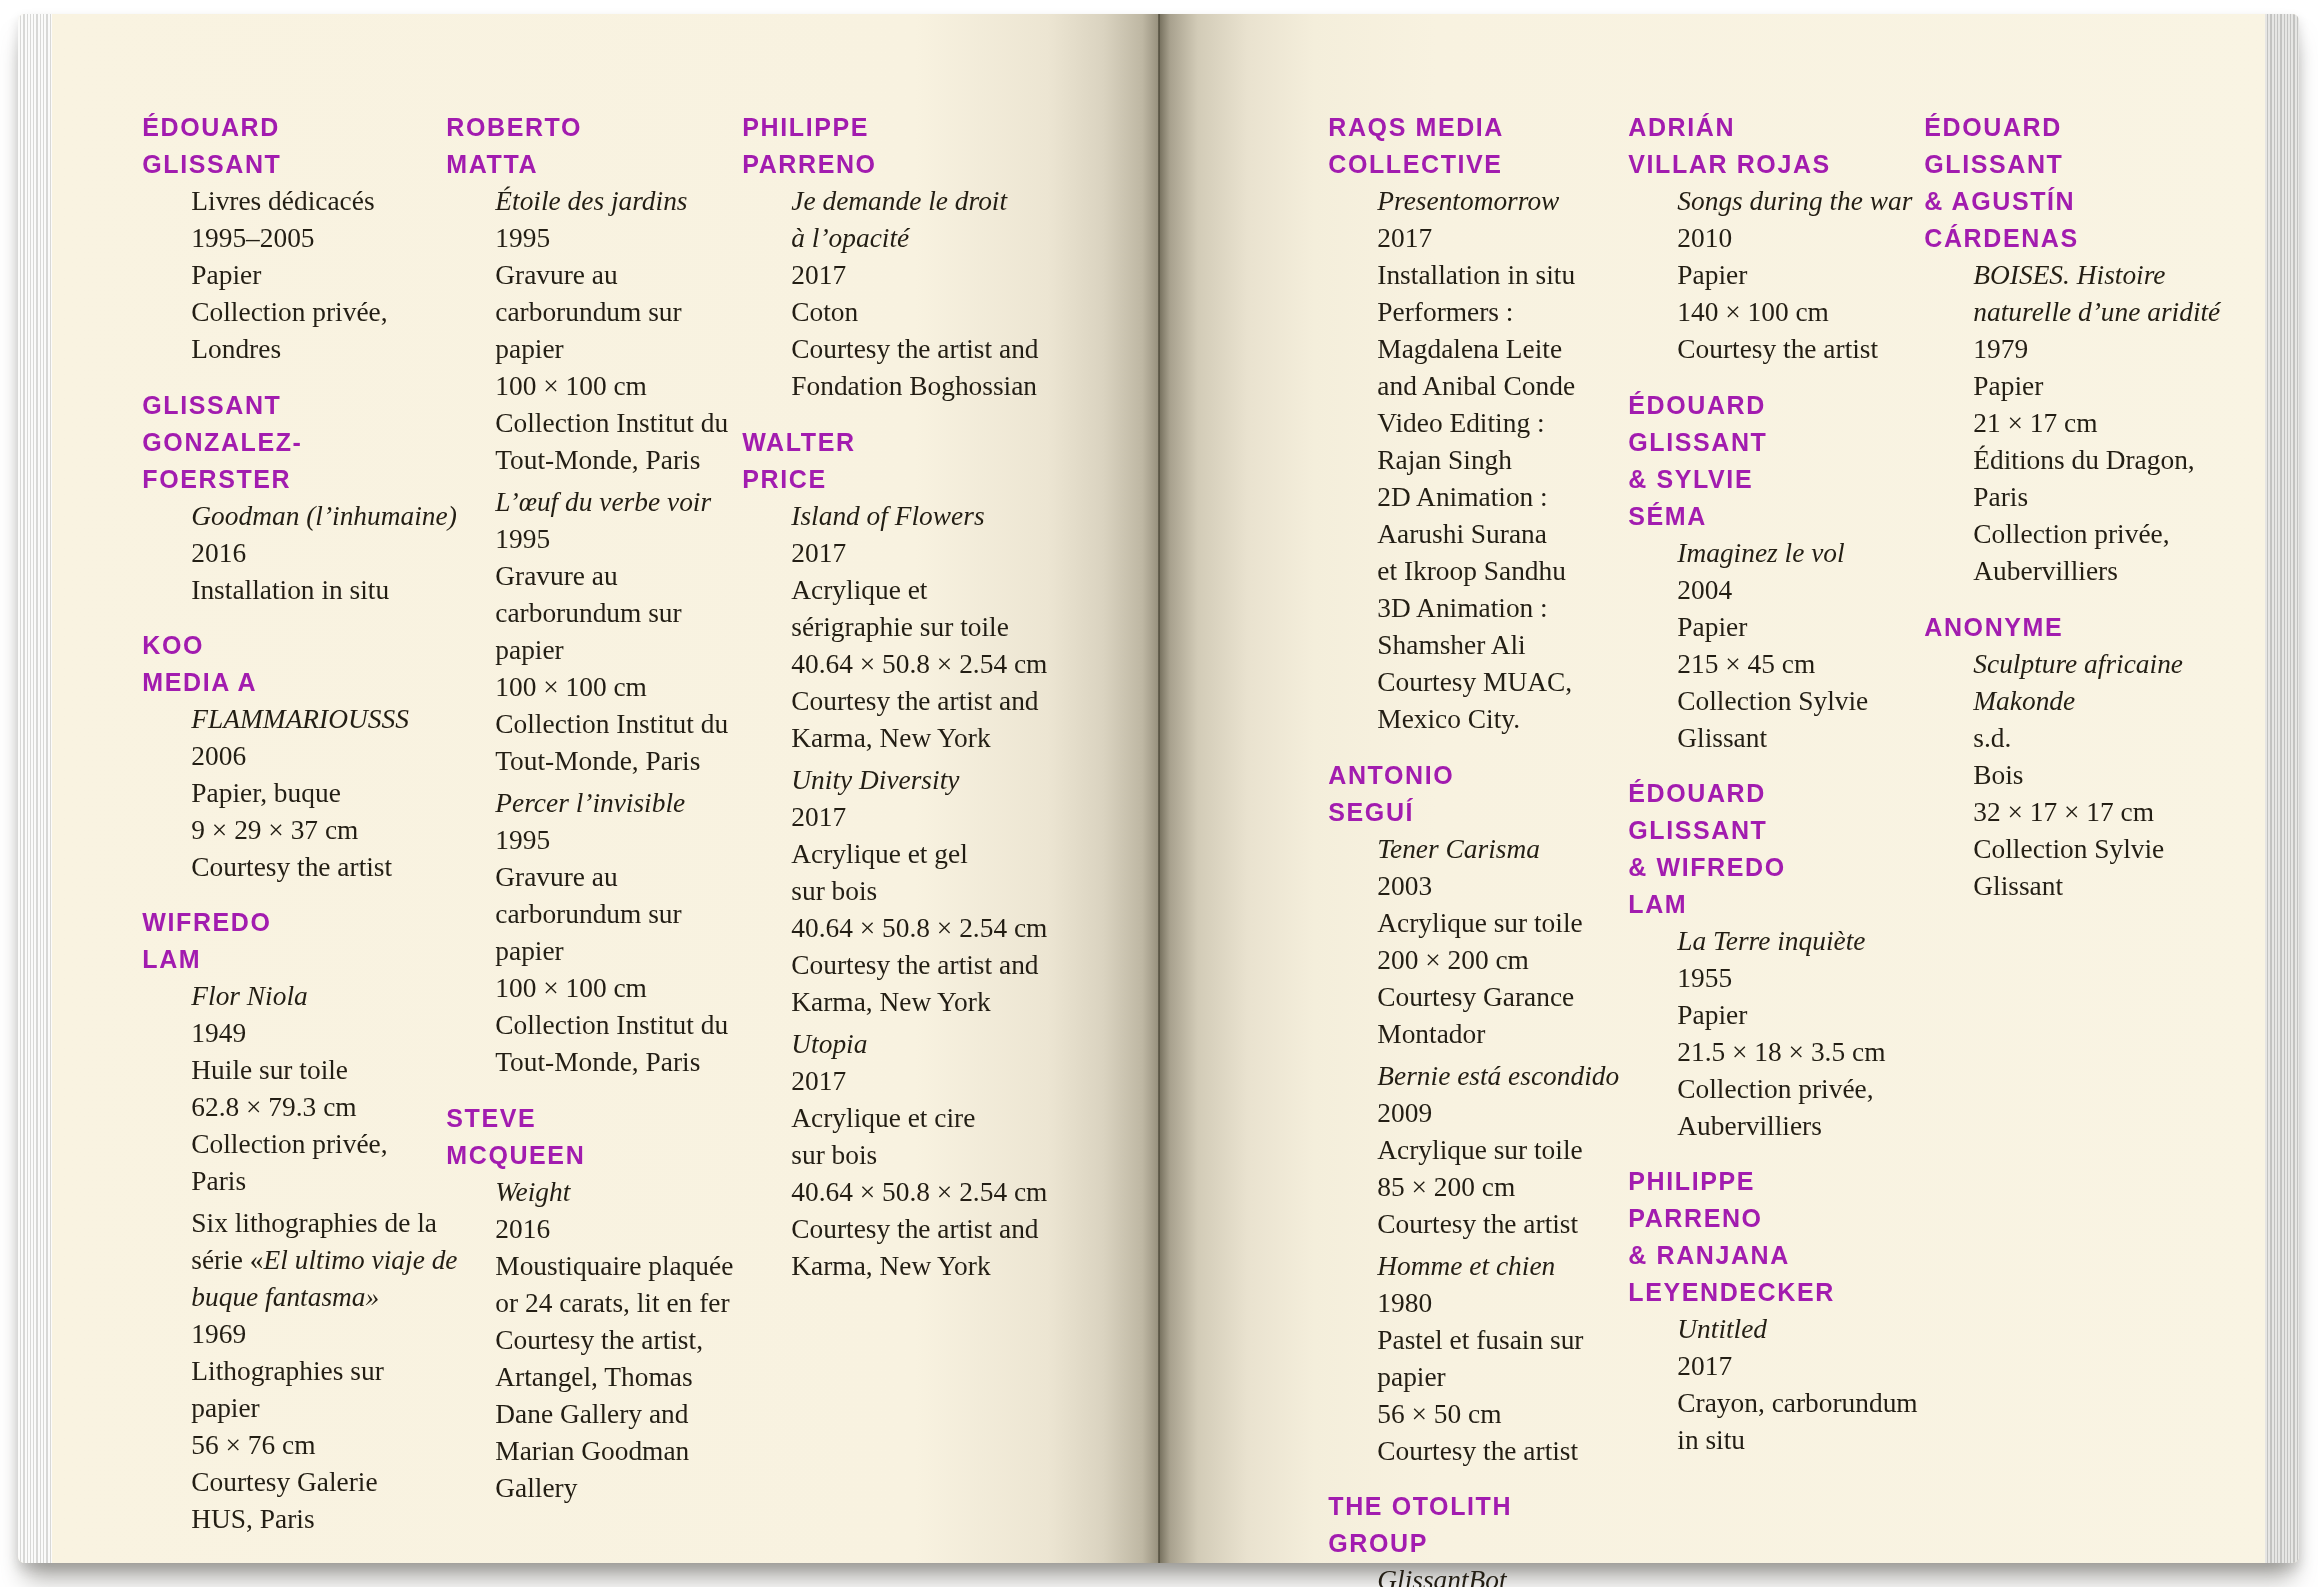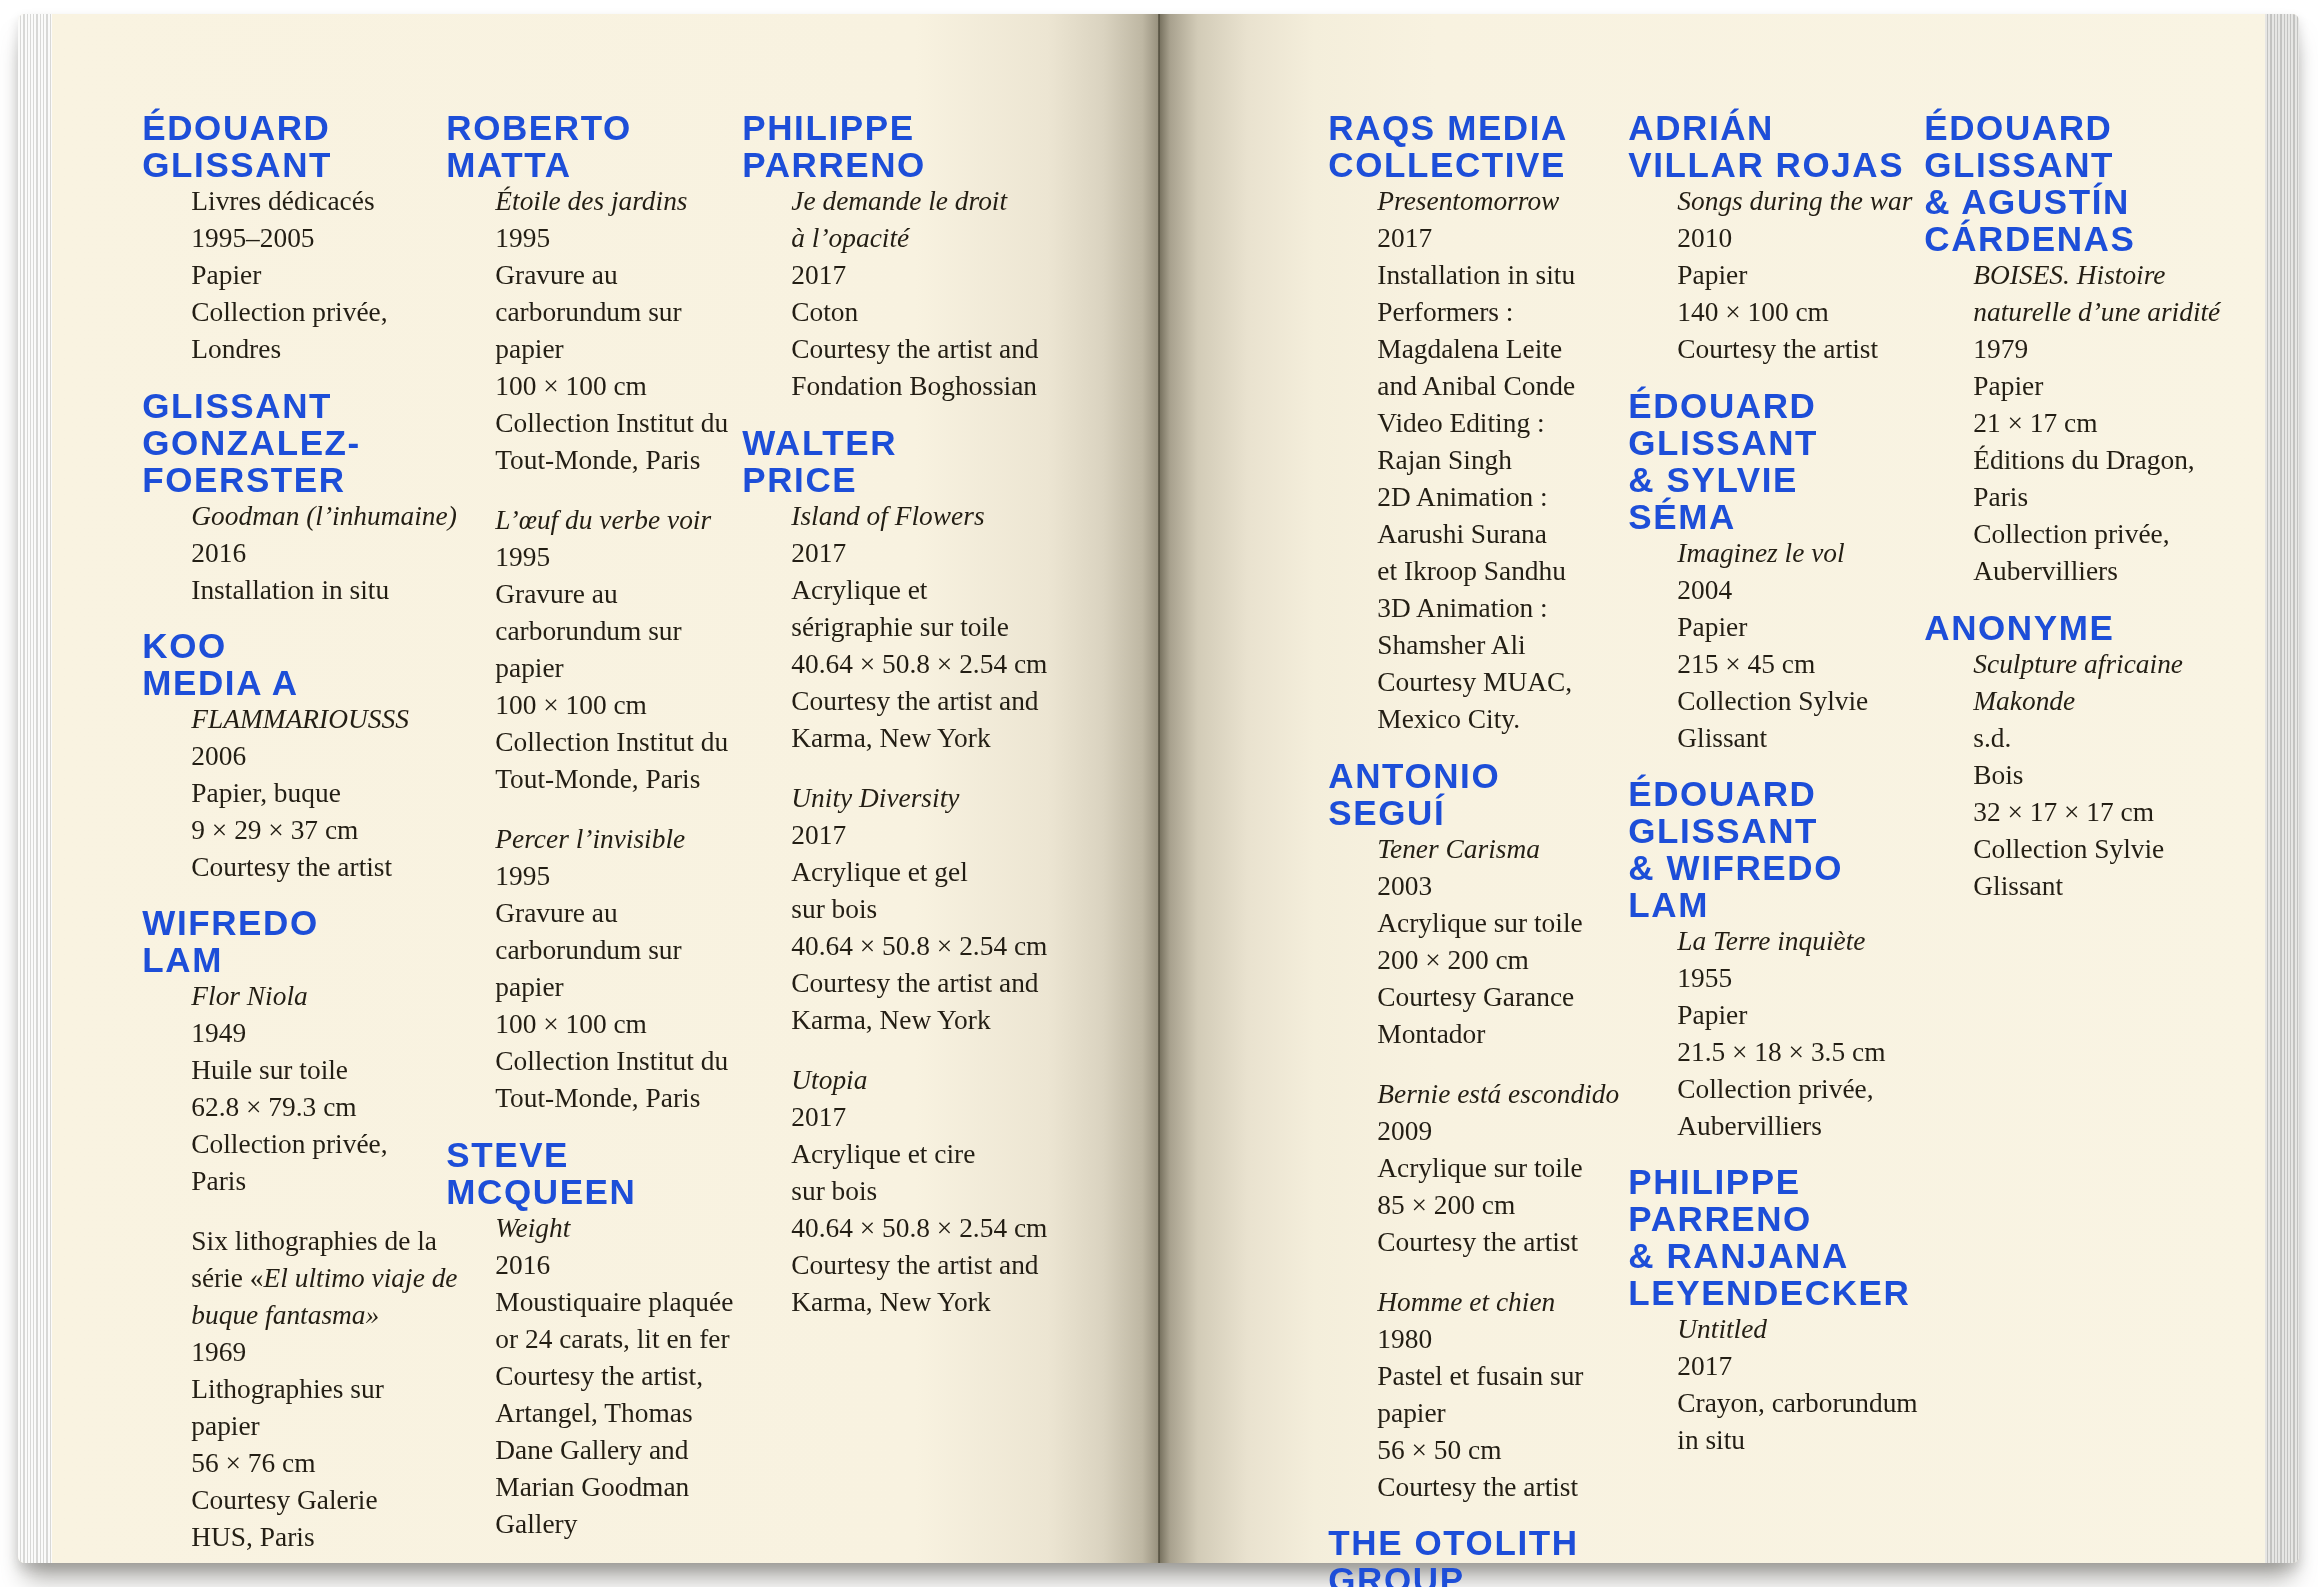--- a/index.html
+++ b/index.html
@@ -41,25 +41,25 @@
   .col-1{left:124px}
   .col-2{left:428px}
   .col-3{left:724px}
   .col-4{left:1310px}
   .col-5{left:1610px}
   .col-6{left:1906px}
   .artist + .artist{margin-top:18.3px;}
   .hln{
     font-family:"Liberation Sans", sans-serif;
     font-weight:bold;
-    font-size:35px;line-height:37px;letter-spacing:1.6px;
-    color:#1d4ed8;white-space:nowrap;
+    font-size:25px;line-height:37px;letter-spacing:1.6px;
+    color:#a21caf;white-space:nowrap;
   }
   .works{padding-left:49px;}
-  .work + .work{margin-top:23px;}
+  .work + .work{margin-top:5px;}
   .ln{
     font-size:27.4px;line-height:37px;white-space:nowrap;
     color:#231e14;
   }
   .ln em{font-style:italic;}
   .ln span{font-style:normal;}
 </style>
 </head>
 <body>
 

